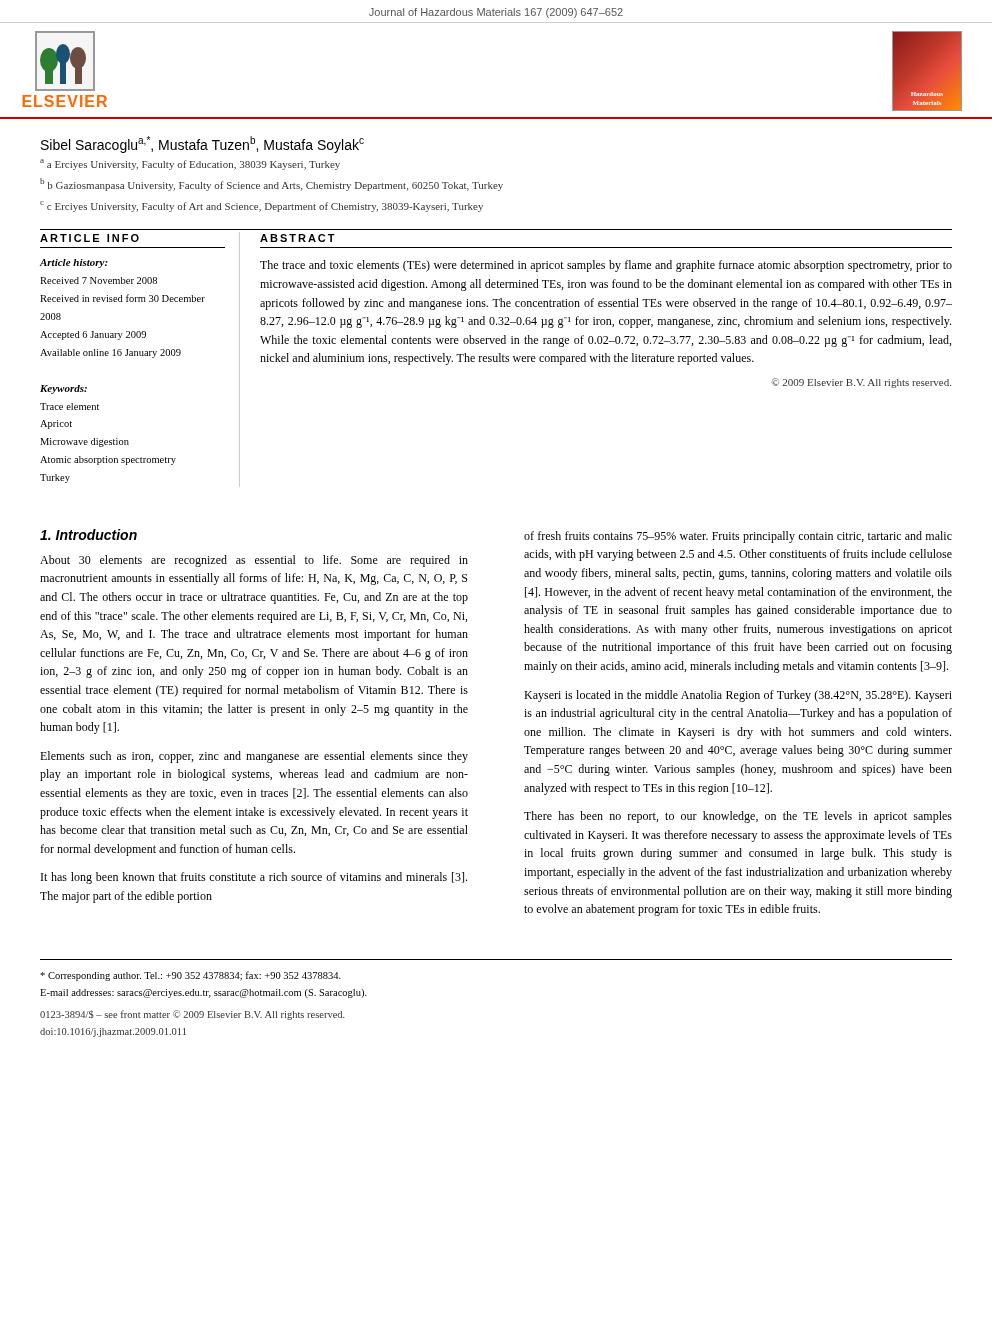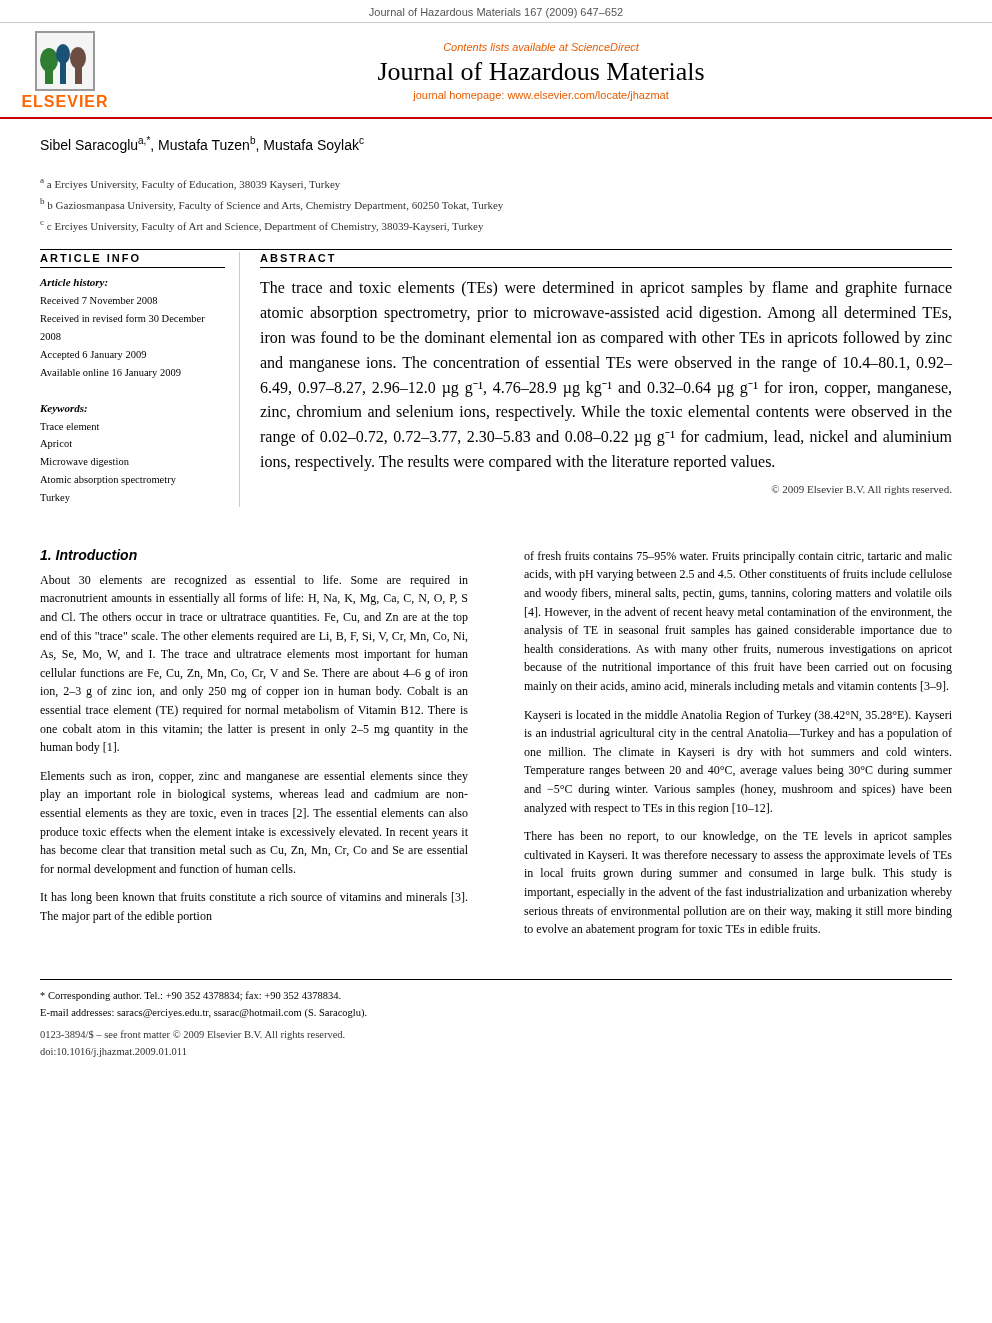--- a/index.html
+++ b/index.html
@@ -122,21 +122,21 @@
       font-size: 22px;
       font-weight: bold;
       font-family: Arial, Helvetica, sans-serif;
       color: #000;
       margin-bottom: 10px;
       line-height: 1.3;
     }
 
     .authors {
       font-size: 14px;
-      margin-bottom: 20px;
+      margin-bottom: 0;
       font-family: Arial, Helvetica, sans-serif;
     }
     .authors sup {
       font-size: 10px;
     }
 
     .affiliations {
       font-size: 11px;
       color: #333;
       margin-bottom: 14px;
@@ -202,21 +202,21 @@
       font-size: 11px;
       font-family: Arial, sans-serif;
       font-weight: bold;
       letter-spacing: 2px;
       text-transform: uppercase;
       border-bottom: 1px solid #000;
       padding-bottom: 3px;
       margin-bottom: 8px;
     }
     .abstract-text {
-      font-size: 16px;
+      font-size: 12px;
       line-height: 1.55;
       text-align: justify;
     }
     .copyright {
       font-size: 11px;
       text-align: right;
       margin-top: 8px;
       color: #333;
     }
 
@@ -286,30 +286,26 @@
           <rect x="20" y="25" width="6" height="23" fill="#1a5276"></rect>
           <ellipse cx="23" cy="18" rx="7" ry="10" fill="#1a5276"></ellipse>
           <rect x="35" y="28" width="7" height="20" fill="#6d4c41"></rect>
           <ellipse cx="38" cy="22" rx="8" ry="11" fill="#6d4c41"></ellipse>
         </svg>
       </div>
       <div class="logo-text">ELSEVIER</div>
     </div>
   </div>
 
-  <div class="header-center">
-    <div class="sciencedirect-link">
-      <span>Contents lists available at</span> <span>ScienceDirect</span>
-    </div>
-    <div class="journal-title" style="font-size:26px;font-family:'Times New Roman',serif;font-weight:normal;">Journal of Hazardous Materials</div>
-    <div class="journal-homepage">
-      <span>journal homepage:</span> <span style="color:#e65c00;">www.elsevier.com/locate/jhazmat</span>
-    </div>
-  </div>
-
+
+  <div class="header-right">
+    <div class="journal-thumb">
+      <div class="journal-thumb-text">Hazardous<br>Materials</div>
+    </div>
+  </div>
 </div>
 
 <div class="article-container">
 
 
   <div class="authors">
     Sibel Saracoglu<sup>a,*</sup>, Mustafa Tuzen<sup>b</sup>, Mustafa Soylak<sup>c</sup>
   </div>
 
   <div class="affiliations">

